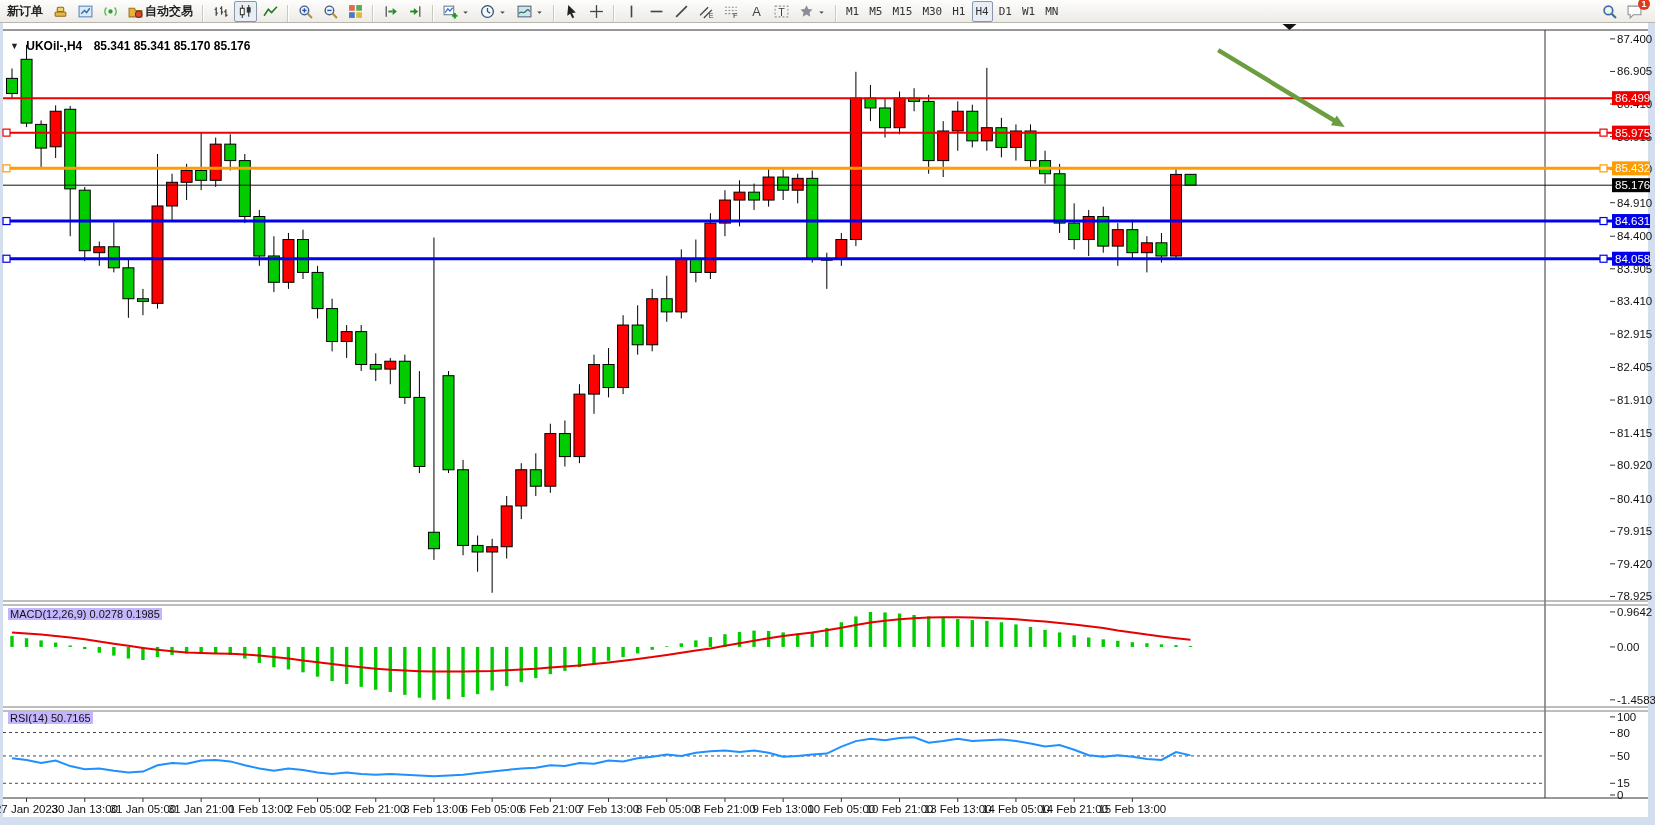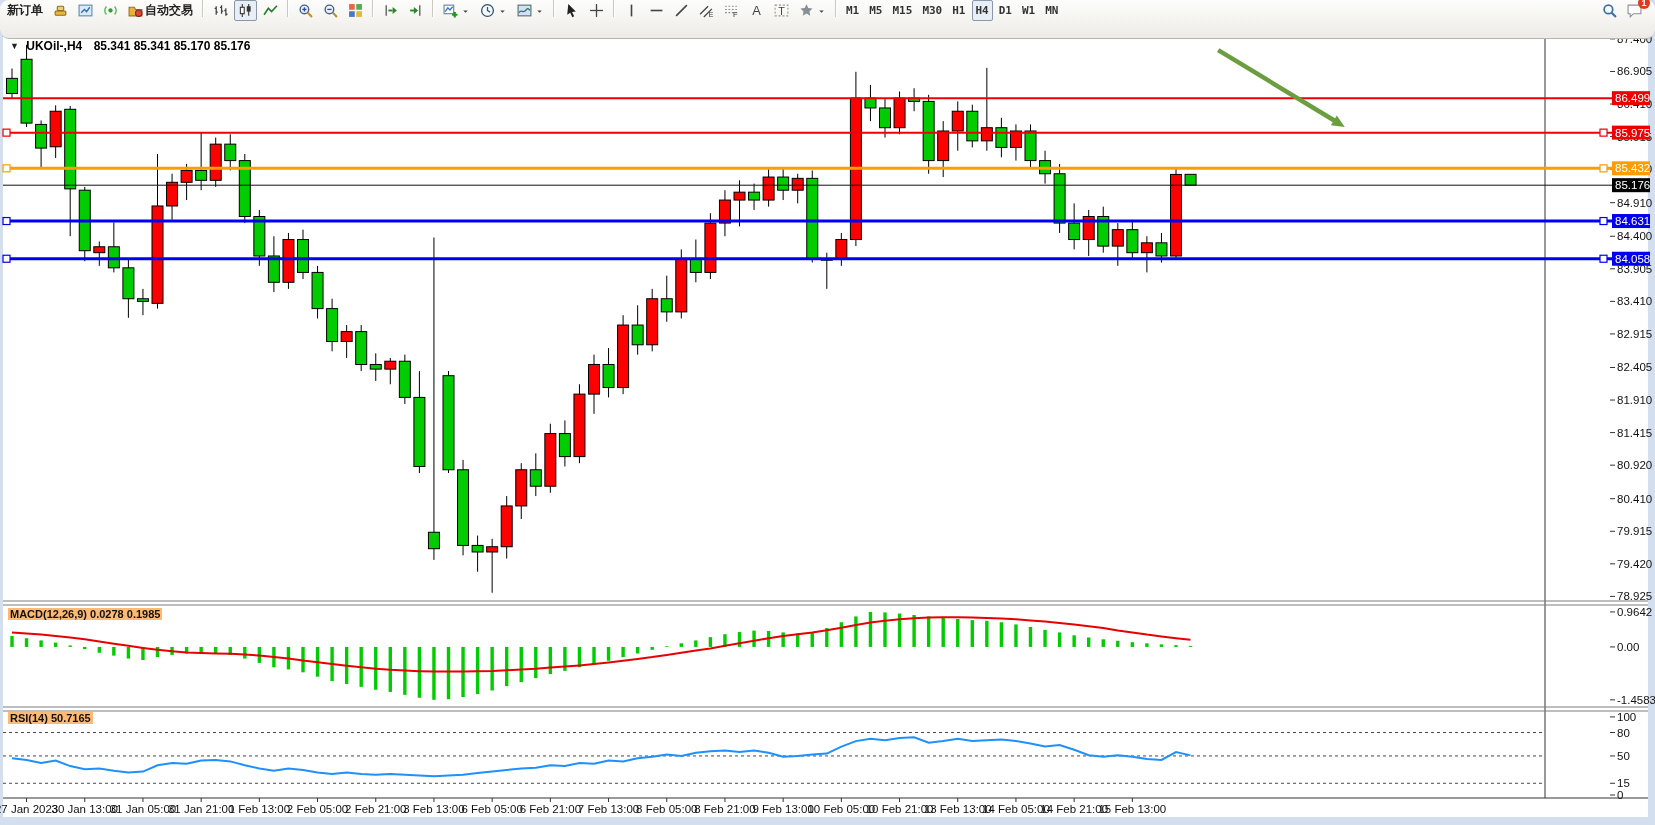--- a/index.html
+++ b/index.html
@@ -1,38 +1,38 @@
 <!DOCTYPE html>
 <html><head>
 <meta charset="utf-8">
 <style>
   html,body{margin:0;padding:0;background:#c9d6e6;}
   .app{position:relative;width:1655px;height:825px;overflow:hidden;background:#d3dfee;
        font-family:"Liberation Sans","DejaVu Sans",sans-serif;-webkit-font-smoothing:antialiased;}
   
-  .toolbar{position:absolute;left:0;top:0;width:1655px;height:39px;z-index:5;
+  .toolbar{position:absolute;left:0;top:0;width:1655px;height:23px;z-index:5;
            background:linear-gradient(#fdfdfc,#edebe6);border-bottom:1px solid #b9b6ae;
-           display:flex;align-items:flex-start;padding:0 2px;box-sizing:border-box;border-radius:9px;}
+           display:flex;align-items:flex-end;padding:0 2px;box-sizing:border-box;}
   .tb-btn{display:inline-flex;align-items:center;gap:2px;height:19px;padding:0 3px;margin:0 1px;
           border:1px solid transparent;border-radius:2px;cursor:default;}
   .tb-btn.active{border:1px solid #8a97a8;background:#e8eef5;}
   .tb-btn .lab{font-size:12px;color:#222;font-weight:bold;white-space:nowrap;}
-  .tb-btn .tf{font-size:11px;color:#333;font-weight:bold;font-family:"DejaVu Sans Mono","Liberation Mono",monospace;}
+  .tb-btn .tf{font-size:11px;color:#333;font-weight:normal;font-family:"DejaVu Sans Mono","Liberation Mono",monospace;}
   .tb-sep{width:0;height:17px;border-left:1px solid #cbc8c1;border-right:1px solid #ffffff;margin:0 4px;}
   .tb-caret{margin-left:1px;}
   .tb-right{margin-left:auto;display:flex;align-items:center;margin-right:6px;}
   .badge-dot{position:relative;}
   .badge-dot .cnt{position:absolute;top:-4px;right:-5px;background:#e03a1e;color:#fff;font-size:9px;
                   font-weight:bold;border-radius:50%;width:12px;height:12px;line-height:12px;text-align:center;}
   
   .overlay{position:absolute;z-index:3;color:#000;white-space:nowrap;}
   .chart-title{left:10px;top:26px;font-size:12px;font-weight:bold;margin-top:13px;}
   .chart-title .exp{display:inline-block;font-size:9px;vertical-align:1px;margin-right:4px;color:#222;}
   .chart-title .ohlc{margin-left:8px;}
-  .pane-lab{font-size:11px;font-weight:bold;color:#111;background:#fdba74;padding:0 2px;}
+  .pane-lab{font-size:11px;font-weight:normal;color:#111;background:#c4b5fd;padding:0 2px;}
   svg text{font-family:"Liberation Sans","DejaVu Sans",sans-serif;}
 </style>
 </head>
 <body>
 
 <div class="app">
   <div class="toolbar" id="toolbar">
       <span class="tb-btn">
         <span class="lab">新订单</span>
       </span>

